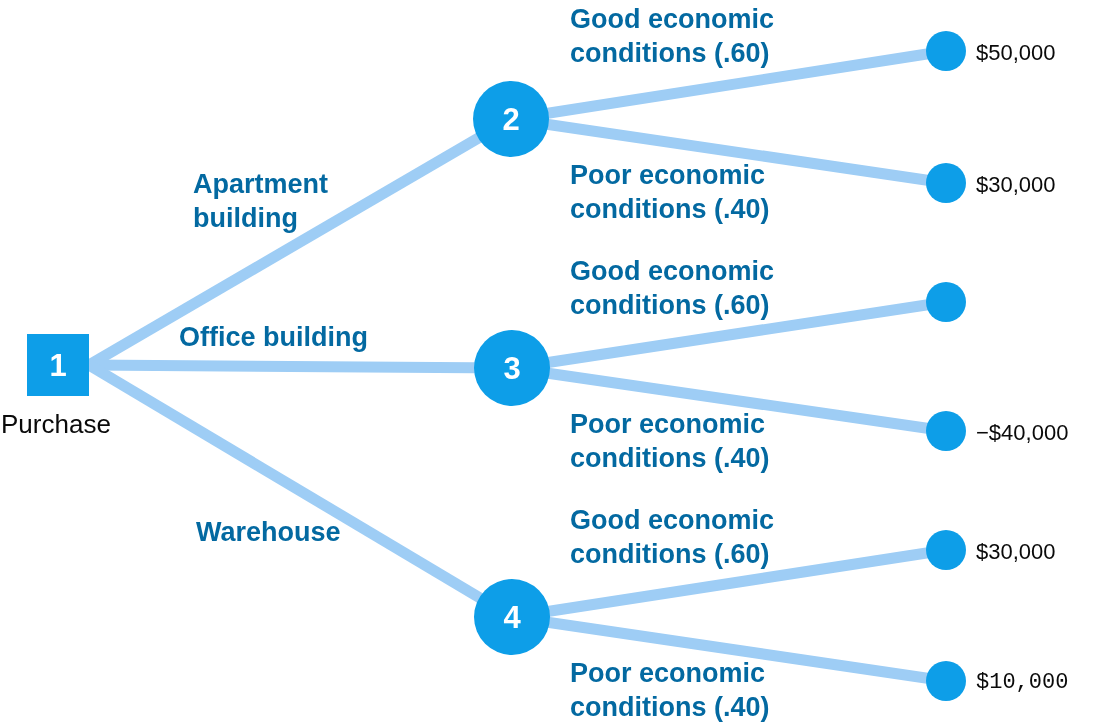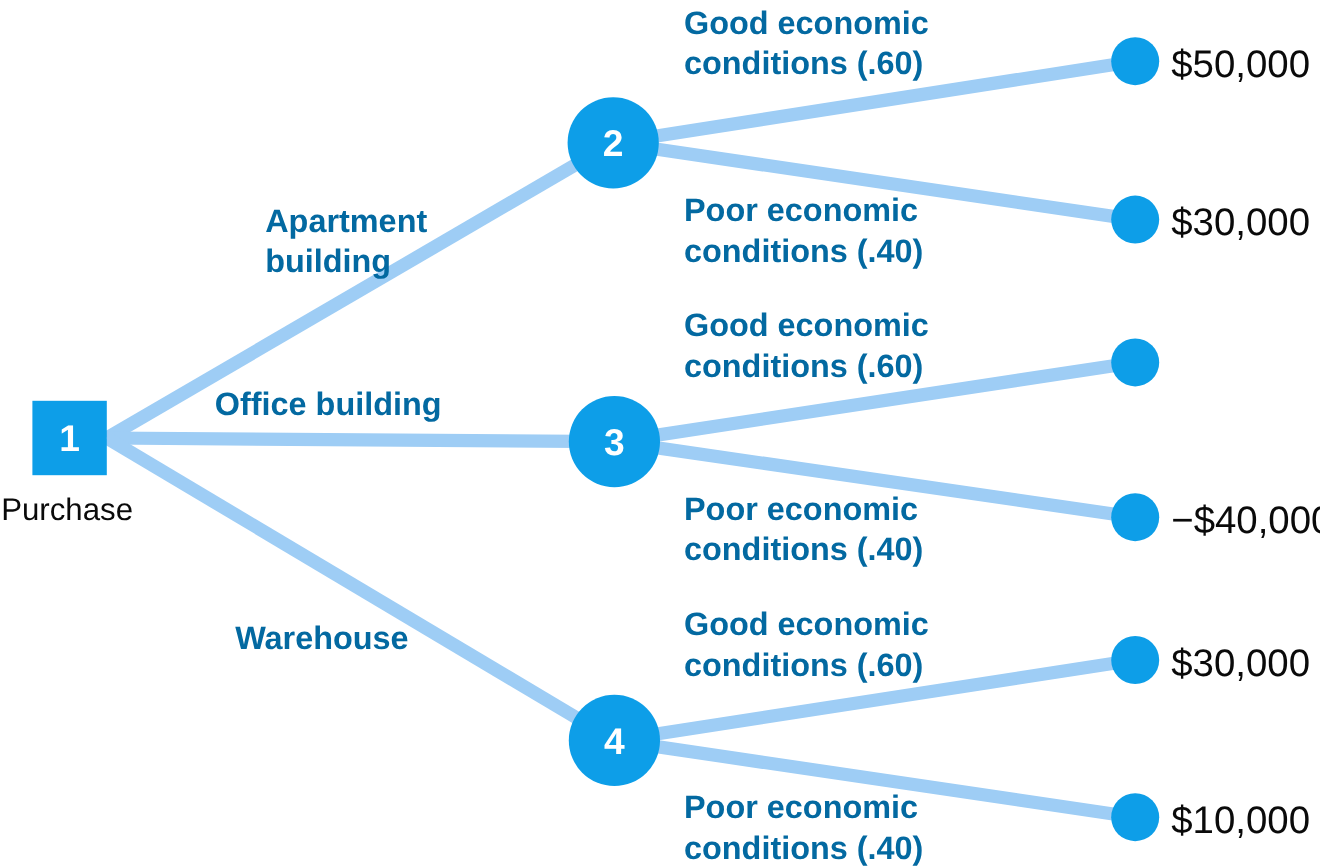--- a/index.html
+++ b/index.html
@@ -63,21 +63,21 @@
   .lbl-root {
     position: absolute;
     color: #0a0a0a;
     font-size: 26px;
     line-height: 32px;
     white-space: nowrap;
   }
   .payoff {
     position: absolute;
     color: #0a0a0a;
-    font-size: 32px;
+    font-size: 22px;
     line-height: 30px;
     white-space: nowrap;
   }
 </style>
 </head>
 <body>
 
 <div id="canvas">
 
   <svg id="edges" viewBox="0 0 1100 722" width="1100" height="722" aria-hidden="true">
@@ -105,21 +105,21 @@
   <div class="node-circle" style="left:473px; top:81px; width:76px; height:76px;">
     <span>2</span>
   </div>
   <div class="node-circle" style="left:474px; top:330px; width:76px; height:76px;">
     <span>3</span>
   </div>
   <div class="node-circle" style="left:474px; top:579px; width:76px; height:76px;">
     <span>4</span>
   </div>
 
-  <div class="lbl" style="left:193px; top:167px;margin-left:28px;">Apartment
+  <div class="lbl" style="left:193px; top:167px;">Apartment
 building</div>
   <div class="lbl" style="left:179px; top:320px;">Office building</div>
   <div class="lbl" style="left:196px; top:515px;text-align:center;">Warehouse</div>
 
   <div class="lbl" style="left:570px; top:2px;">Good economic
 conditions (.60)</div>
   <div class="lbl" style="left:570px; top:158px;">Poor economic
 conditions (.40)</div>
   <div class="lbl" style="left:570px; top:254px;">Good economic
 conditions (.60)</div>
@@ -134,15 +134,15 @@
   <div class="node-terminal" style="left:926px; top:163px; width:40px; height:40px;"></div>
   <div class="node-terminal" style="left:926px; top:282px; width:40px; height:40px;"></div>
   <div class="node-terminal" style="left:926px; top:411px; width:40px; height:40px;"></div>
   <div class="node-terminal" style="left:926px; top:530px; width:40px; height:40px;"></div>
   <div class="node-terminal" style="left:926px; top:661px; width:40px; height:40px;"></div>
 
   <div class="payoff" style="left:976px; top:38px;">$50,000</div>
   <div class="payoff" style="left:976px; top:170px;">$30,000</div>
   <div class="payoff" style="left:976px; top:418px;">−$40,000</div>
   <div class="payoff" style="left:976px; top:537px;">$30,000</div>
-  <div class="payoff" style="left:976px; top:668px;">$10,000</div>
+  <div class="payoff" style="left:976px; top:668px;font-family:Liberation Mono, monospace;">$10,000</div>
 
 </div>
 
 </body></html>

